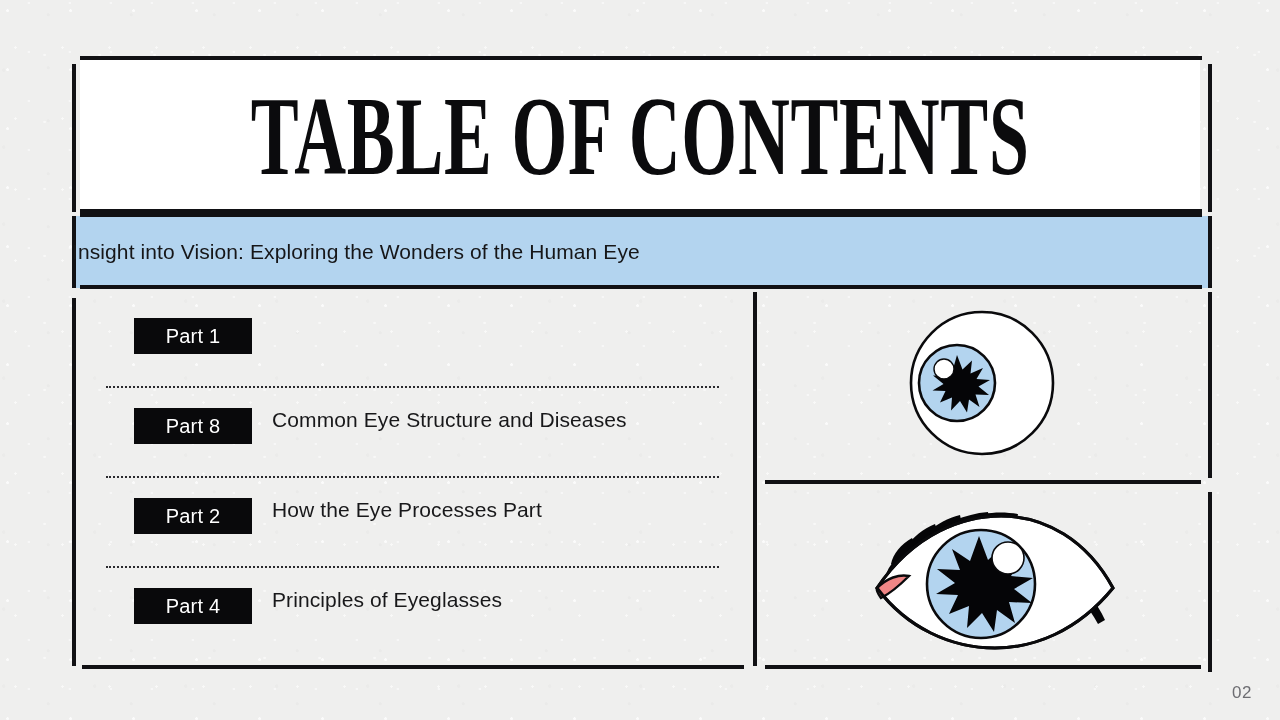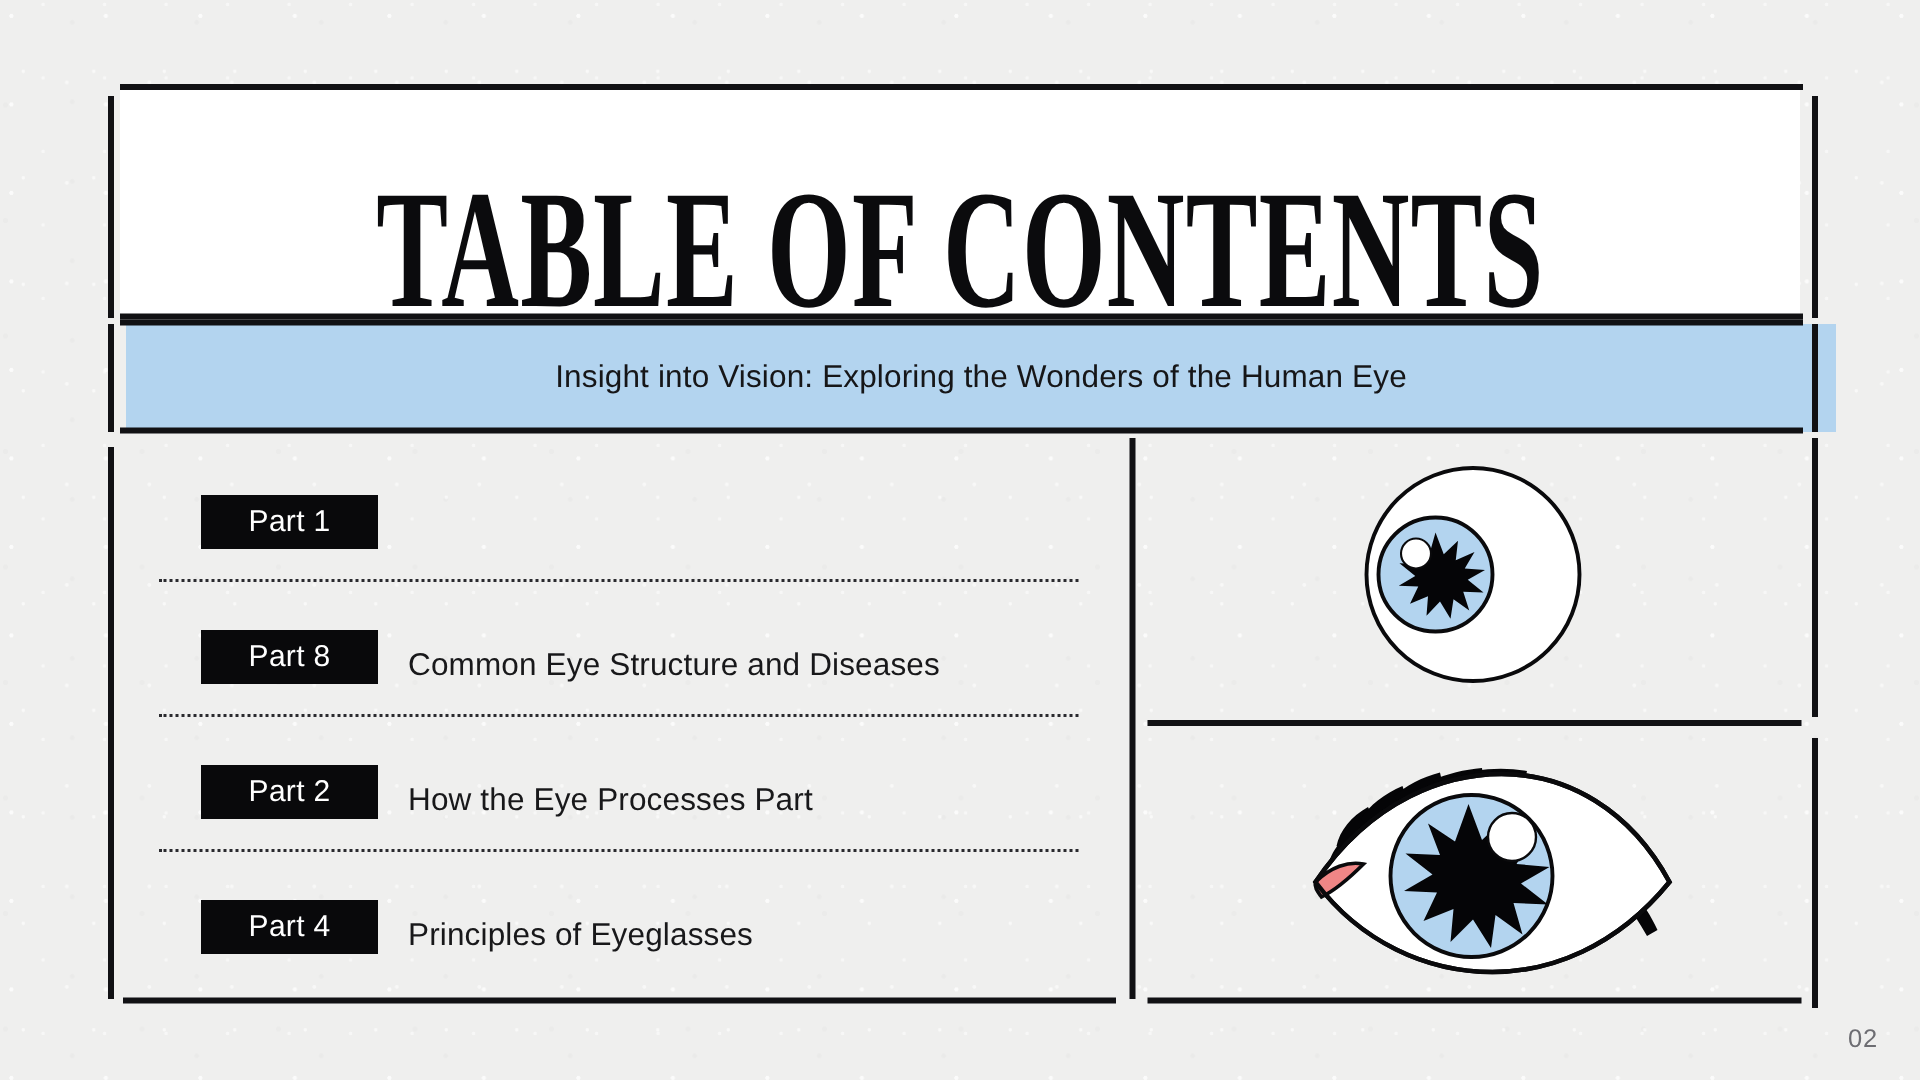--- a/index.html
+++ b/index.html
@@ -35,21 +35,21 @@
 
   
   #title-panel {
     position: absolute;
     left: 80px;
     top: 59px;
     width: 1120px;
     height: 153px;
     background: #ffffff;
     display: flex;
-    align-items: flex-end;
+    align-items: center;
     justify-content: center;
   }
   #title-rule-top {
     position: absolute;
     left: 80px;
     top: 56px;
     width: 1122px;
     height: 4px;
     background: #111114;
   }
@@ -92,22 +92,20 @@
   
   #subtitle-band {
     position: absolute;
     left: 72px;
     top: 216px;
     width: 1140px;
     height: 72px;
     background: #b3d4ef;
     display: flex;
     align-items: center;
-    justify-content: center;
-    margin-left: 12px;
   }
   #band-rule-top {
     position: absolute;
     left: 80px;
     top: 213px;
     width: 1122px;
     height: 4px;
     background: #111114;
     z-index: 3;
   }
@@ -207,21 +205,21 @@
 
   
   #toc-list {
     position: absolute;
     left: 106px;
     top: 318px;
     width: 616px;
   }
   .toc-row {
     display: flex;
-    align-items: flex-end;
+    align-items: flex-start;
     height: 48px;
     padding-left: 28px;
   }
   .part-badge {
     width: 118px;
     height: 36px;
     background: #09090b;
     color: #ffffff;
     display: flex;
     align-items: center;

